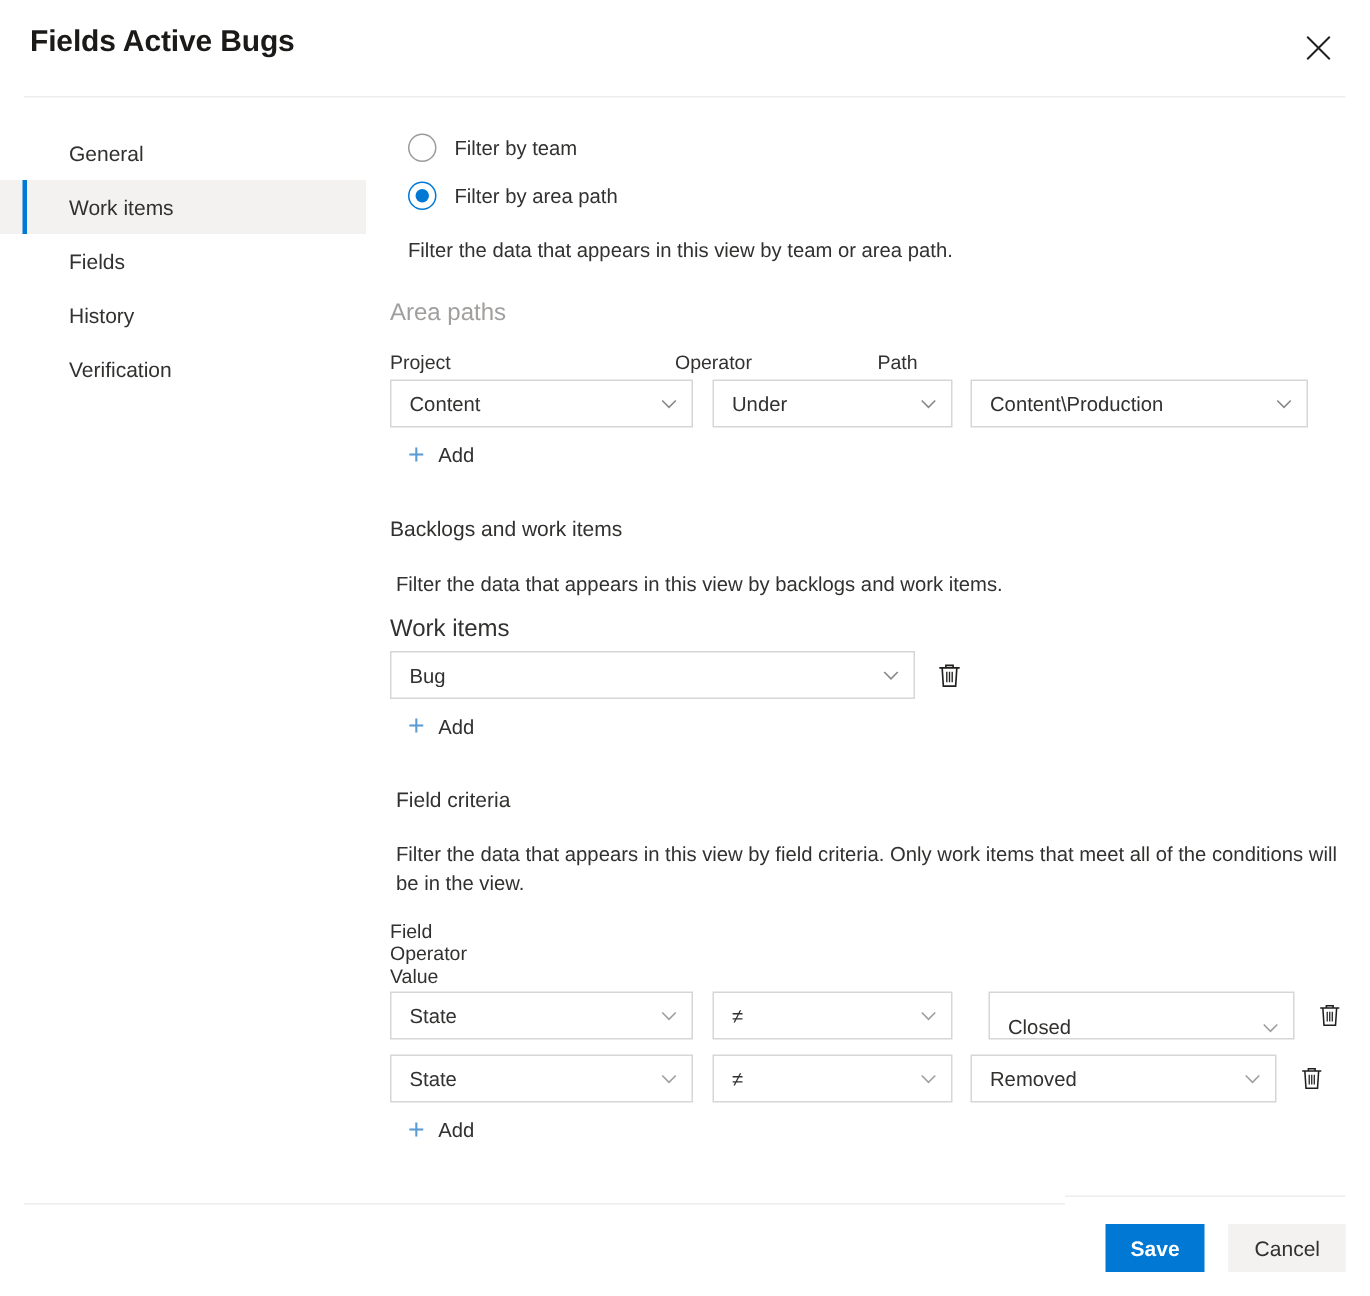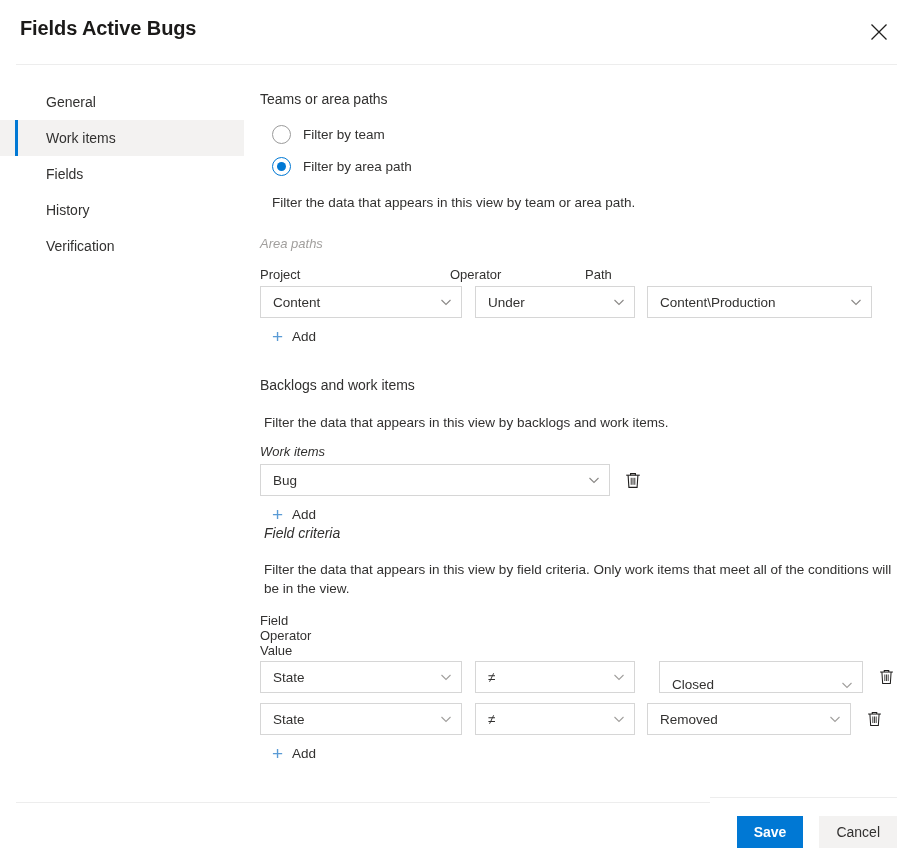--- a/index.html
+++ b/index.html
@@ -124,23 +124,22 @@
   }
   .radio-row.checked .radio-dot { background: #0078d4; }
   .radio-label {
     margin-left: 12px;
     font-size: 13.5px;
     color: #323130;
   }
 
   
   .field-label {
-    font-size: 13px;
-    color: #323130;
-    font-style: italic;
+    font-size: 16px;
+    color: #323130;
   }
   .field-label.muted { color: #a19f9d; }
 
   .col-head-row {
     display: flex;
     font-size: 13px;
     color: #323130;
   }
 
   
@@ -270,23 +269,20 @@
     <div class="nav-item">
       <span>History</span>
     </div>
     <div class="nav-item">
       <span>Verification</span>
     </div>
   </nav>
 
   <div class="main">
 
-    <div style="margin-top:20px;">
-      <div class="section-title">Teams or area paths</div>
-    </div>
     <div style="margin-top:13px;">
       <div class="radio-row">
         <span class="radio-outer">
             <span class="radio-dot"></span>
           </span>
         <span class="radio-label">Filter by team</span>
       </div>
       <div class="radio-row checked" style="margin-top:4px;">
         <span class="radio-outer">
             <span class="radio-dot"></span>
@@ -375,21 +371,21 @@
       </div>
     </div>
 
     <div style="margin-top:9px;">
       <span class="add-link">
         <span class="add-plus">+</span>
         <span>Add</span>
       </span>
     </div>
 
-    <div style="margin-left:4px;font-style:italic;">
+    <div style="margin-top:30px; margin-left:4px;">
       <div class="section-title">Field criteria</div>
     </div>
     <div style="margin-top:19px; margin-left:4px; width:636px;">
       <div class="section-desc">Filter the data that appears in this view by field criteria. Only work items that meet all of the conditions will be in the view.</div>
     </div>
 
     <div class="col-head-row" style="margin-top:15px;flex-direction:column;">
       <div style="width:190px;">Field</div>
       <div style="width:148px;">Operator</div>
       <div>Value</div>

